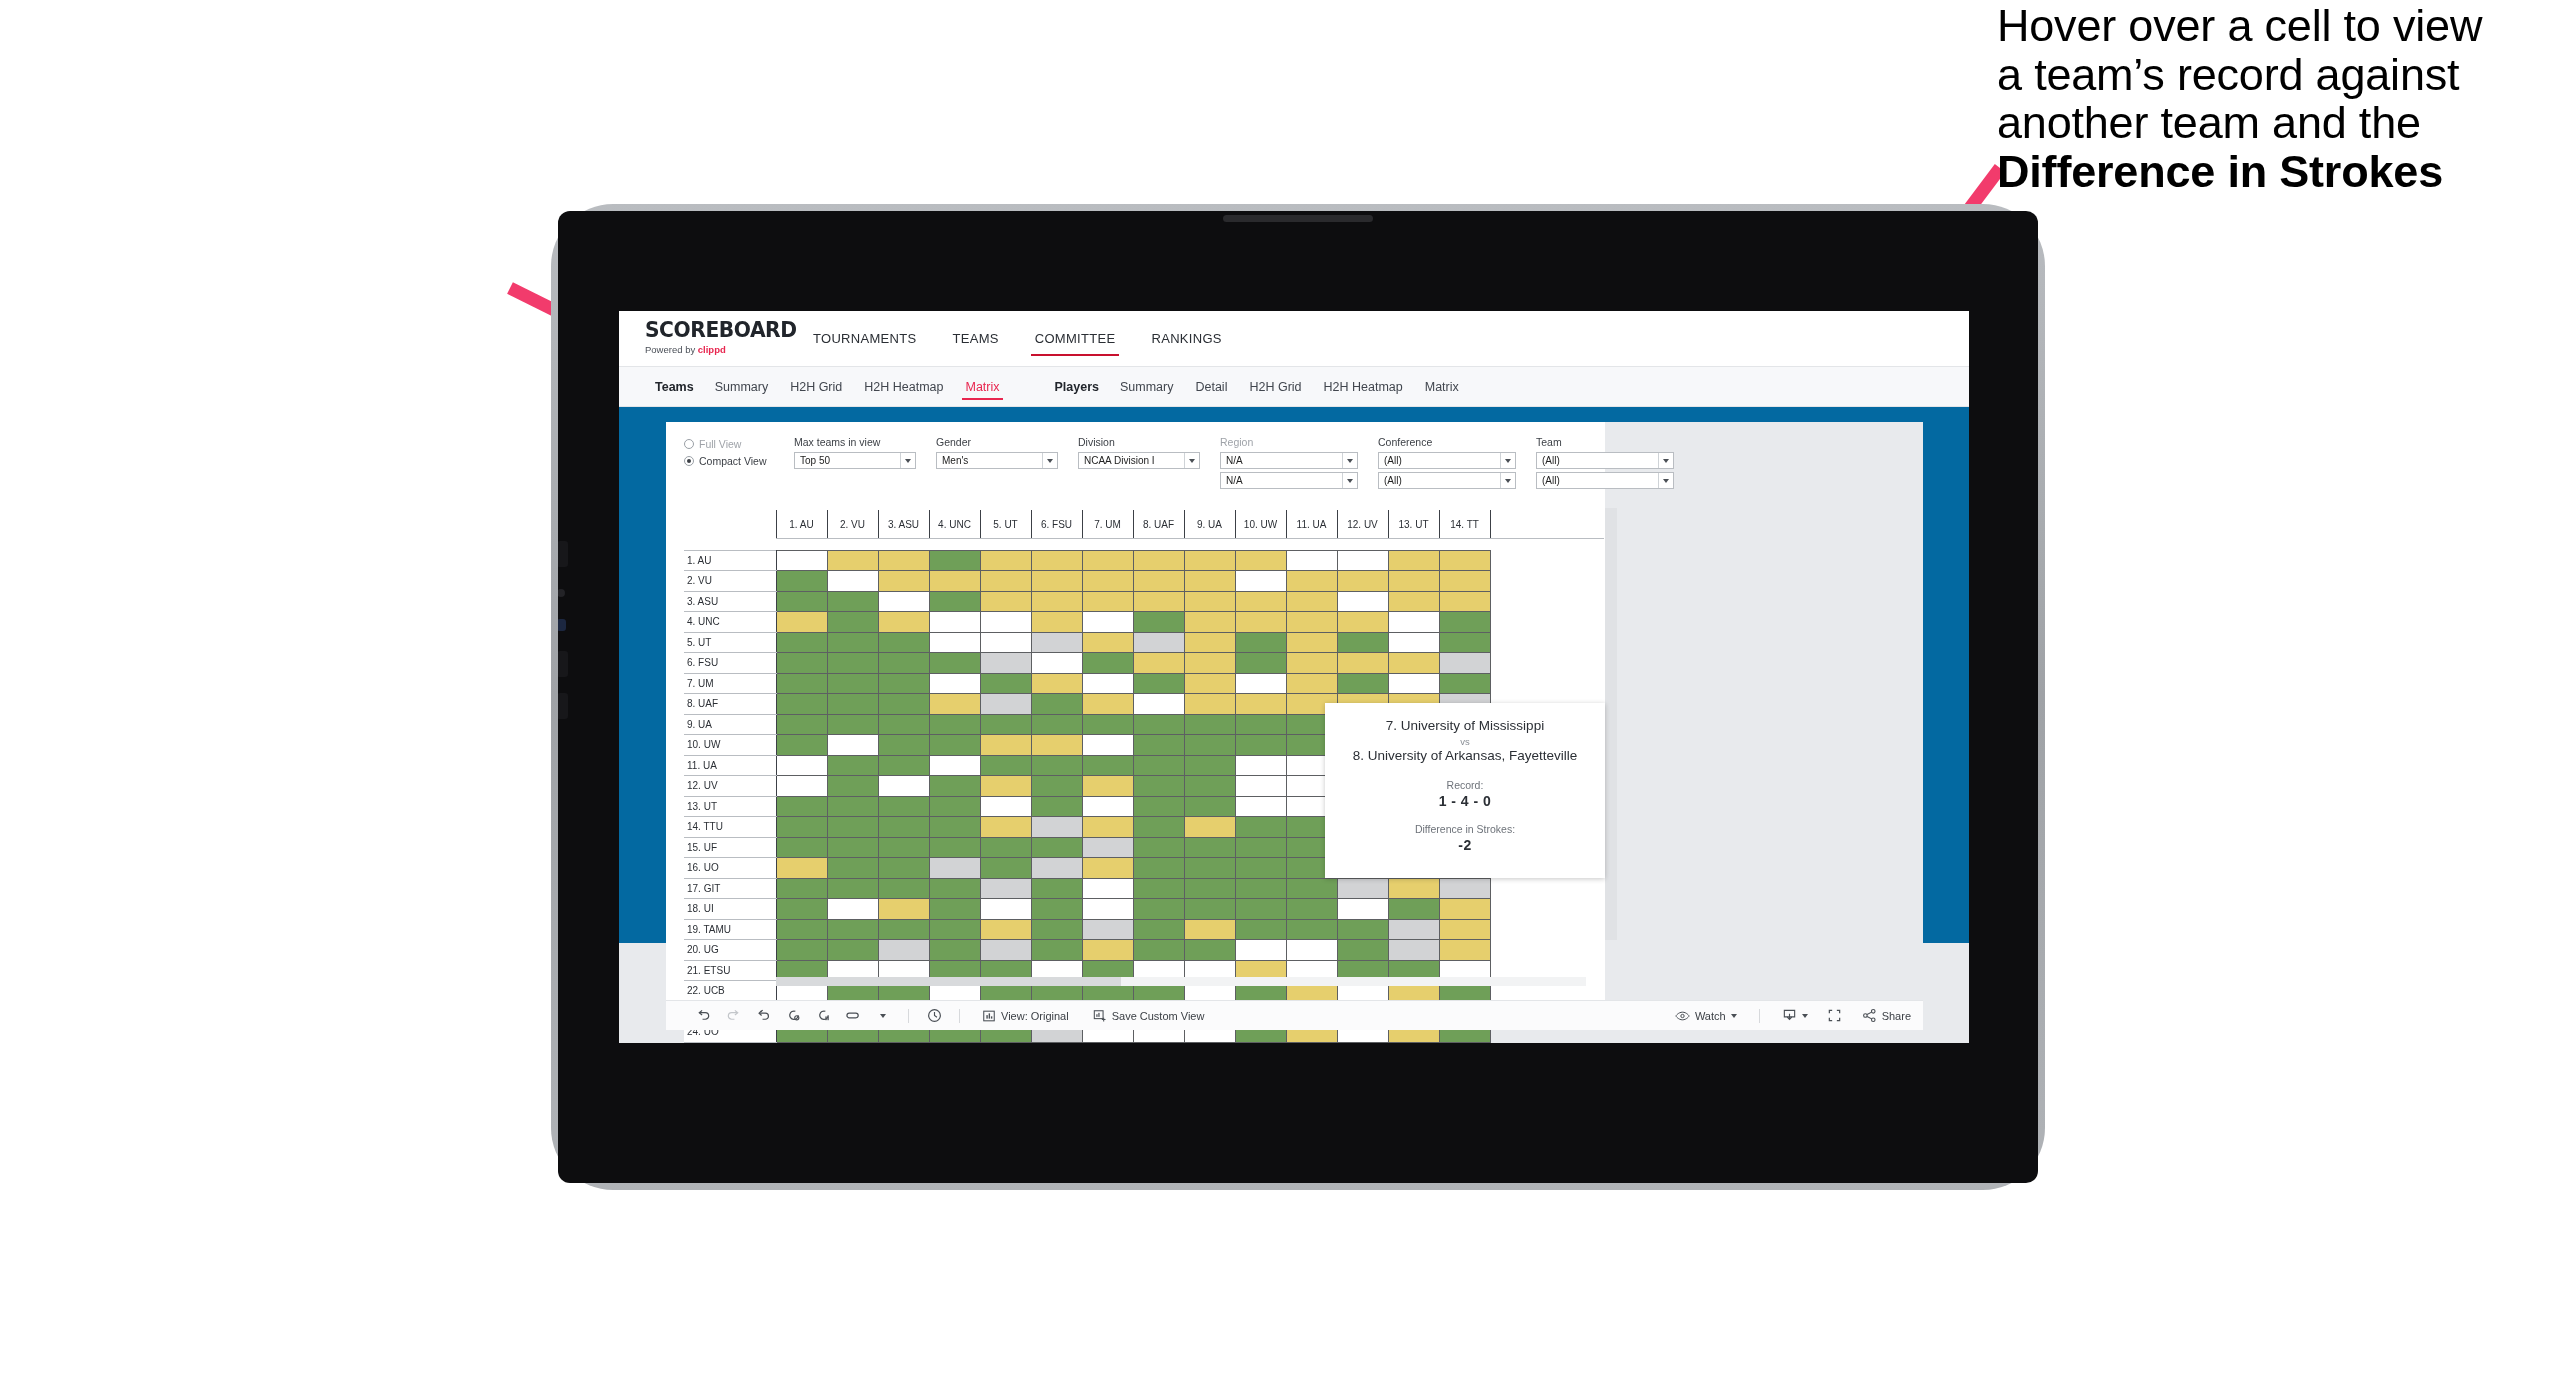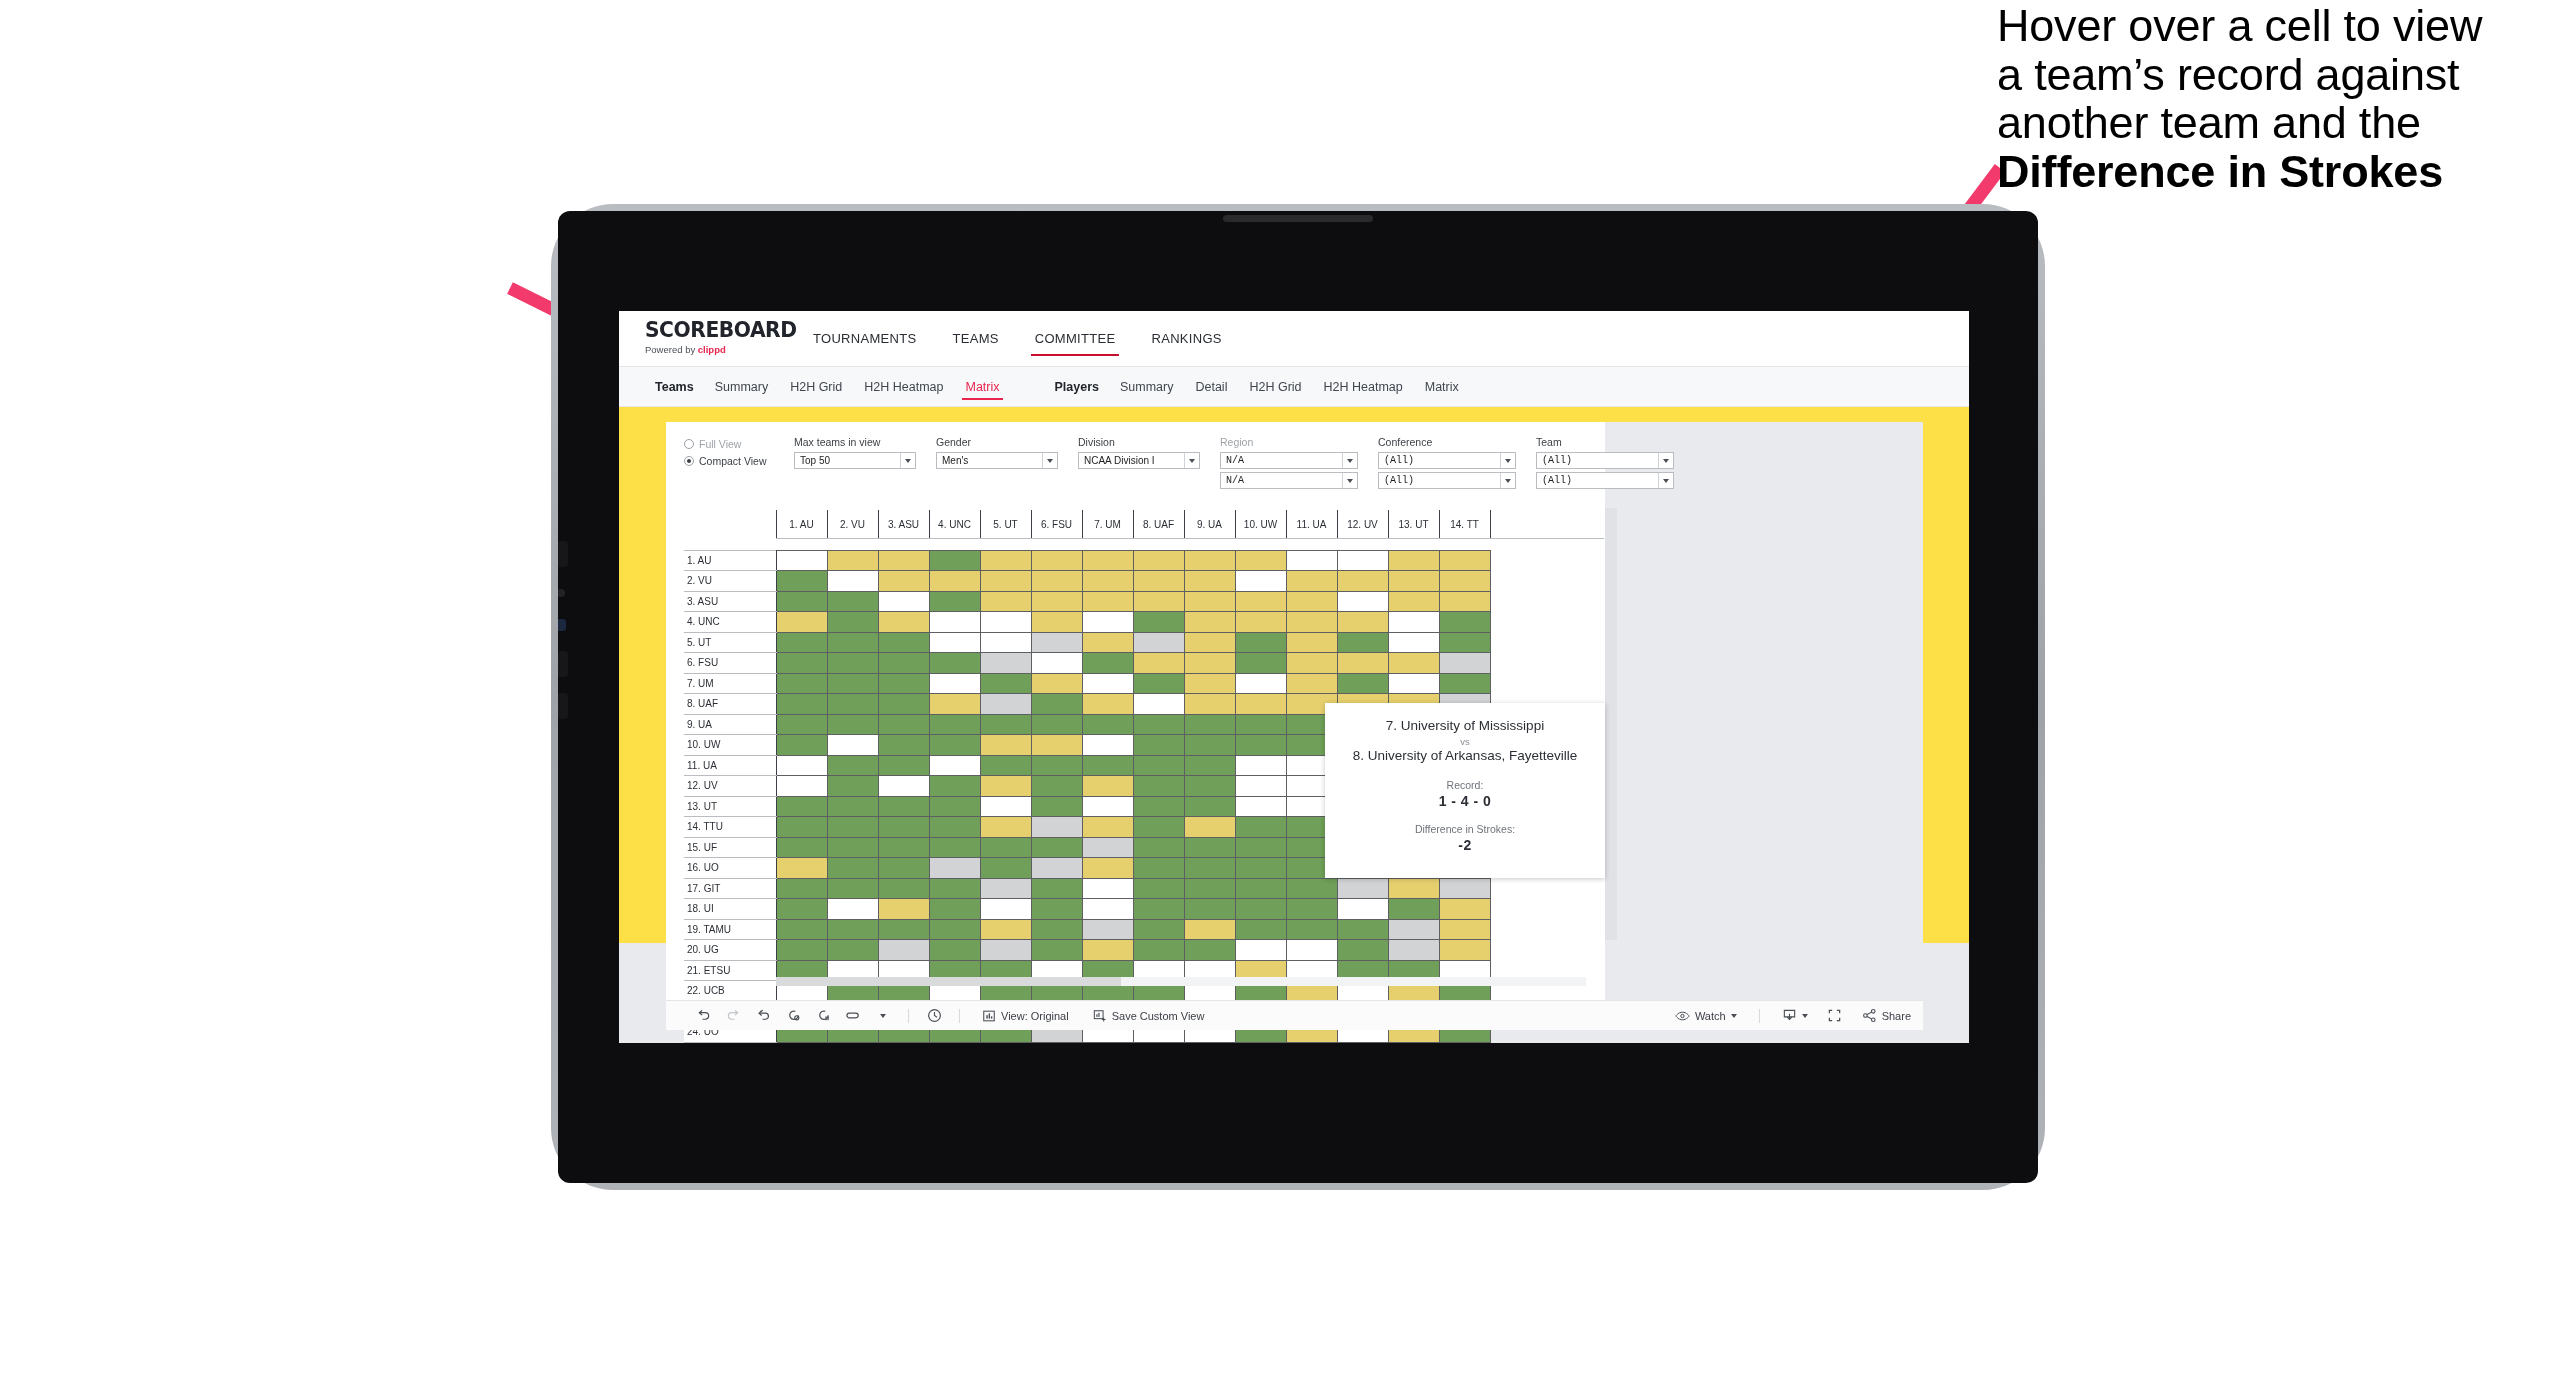--- a/index.html
+++ b/index.html
@@ -104,21 +104,21 @@
     font-size: 12.5px; color: #41464e; padding: 0 11px; position: relative;
     height: 40px; display: flex; align-items: center; cursor: pointer;
   }
   .sub-item.active { color: #e8264f; }
   .sub-item.active::after {
     content:""; position: absolute; left: 8px; right: 8px; bottom: 7px;
     height: 2px; background: #e8264f;
   }
 
   
-  .viz { position: relative; height: 536px; background: #fde047; }
+  .viz { position: relative; height: 536px; background: #0369a1; }
   .viz-card {
     position: absolute; left: 47px; top: 15px;
     width: 1257px; height: 578px; background: #ffffff;
   }
 
   
   .filters { display: flex; padding: 14px 0 0 18px; gap: 0; align-items: flex-start; }
   .fl { margin-right: 20px; }
   .fl-label { font-size: 10.5px; color: #3b3f45; margin-bottom: 3px; height: 13px; }
   .fl-label.dim { color: #9fa3a9; }
@@ -128,21 +128,21 @@
     display: flex; align-items: center; padding-left: 5px;
     position: relative; cursor: pointer;
   }
   .select + .select { margin-top: 3px; }
   .select .caret {
     position: absolute; right: 4px; top: 50%; transform: translateY(-50%);
     width: 0; height: 0; border-left: 3px solid transparent;
     border-right: 3px solid transparent; border-top: 4px solid #4a4f55;
   }
   .select .sep { position:absolute; right: 14px; top:0; bottom:0; width:1px; background:#cfd3d7; }
-  .select.w-wide { width: 138px; font-family: Liberation Mono, monospace; }
+  .select.w-wide { width: 138px; }
   .radios { width: 86px; margin-right: 24px; padding-top: 2px; }
   .radio-row { display: flex; align-items: center; gap: 5px; margin-bottom: 5px; cursor: pointer; }
   .rb { width: 10px; height: 10px; border: 1px solid #9aa0a6; border-radius: 50%; background:#fff; position: relative; flex: none; }
   .rb.on::after { content:""; position:absolute; left:2px; top:2px; width:4px; height:4px; border-radius:50%; background:#3c4046; }
   .radio-row span { font-size: 10.5px; color: #3b3f45; }
   .radio-row.off span { color: #9fa3a9; }
 
   
   .matrix-wrap { position: absolute; left: 18px; top: 88px; width: 920px; }
   .mtx { border-collapse: collapse; table-layout: fixed; }

